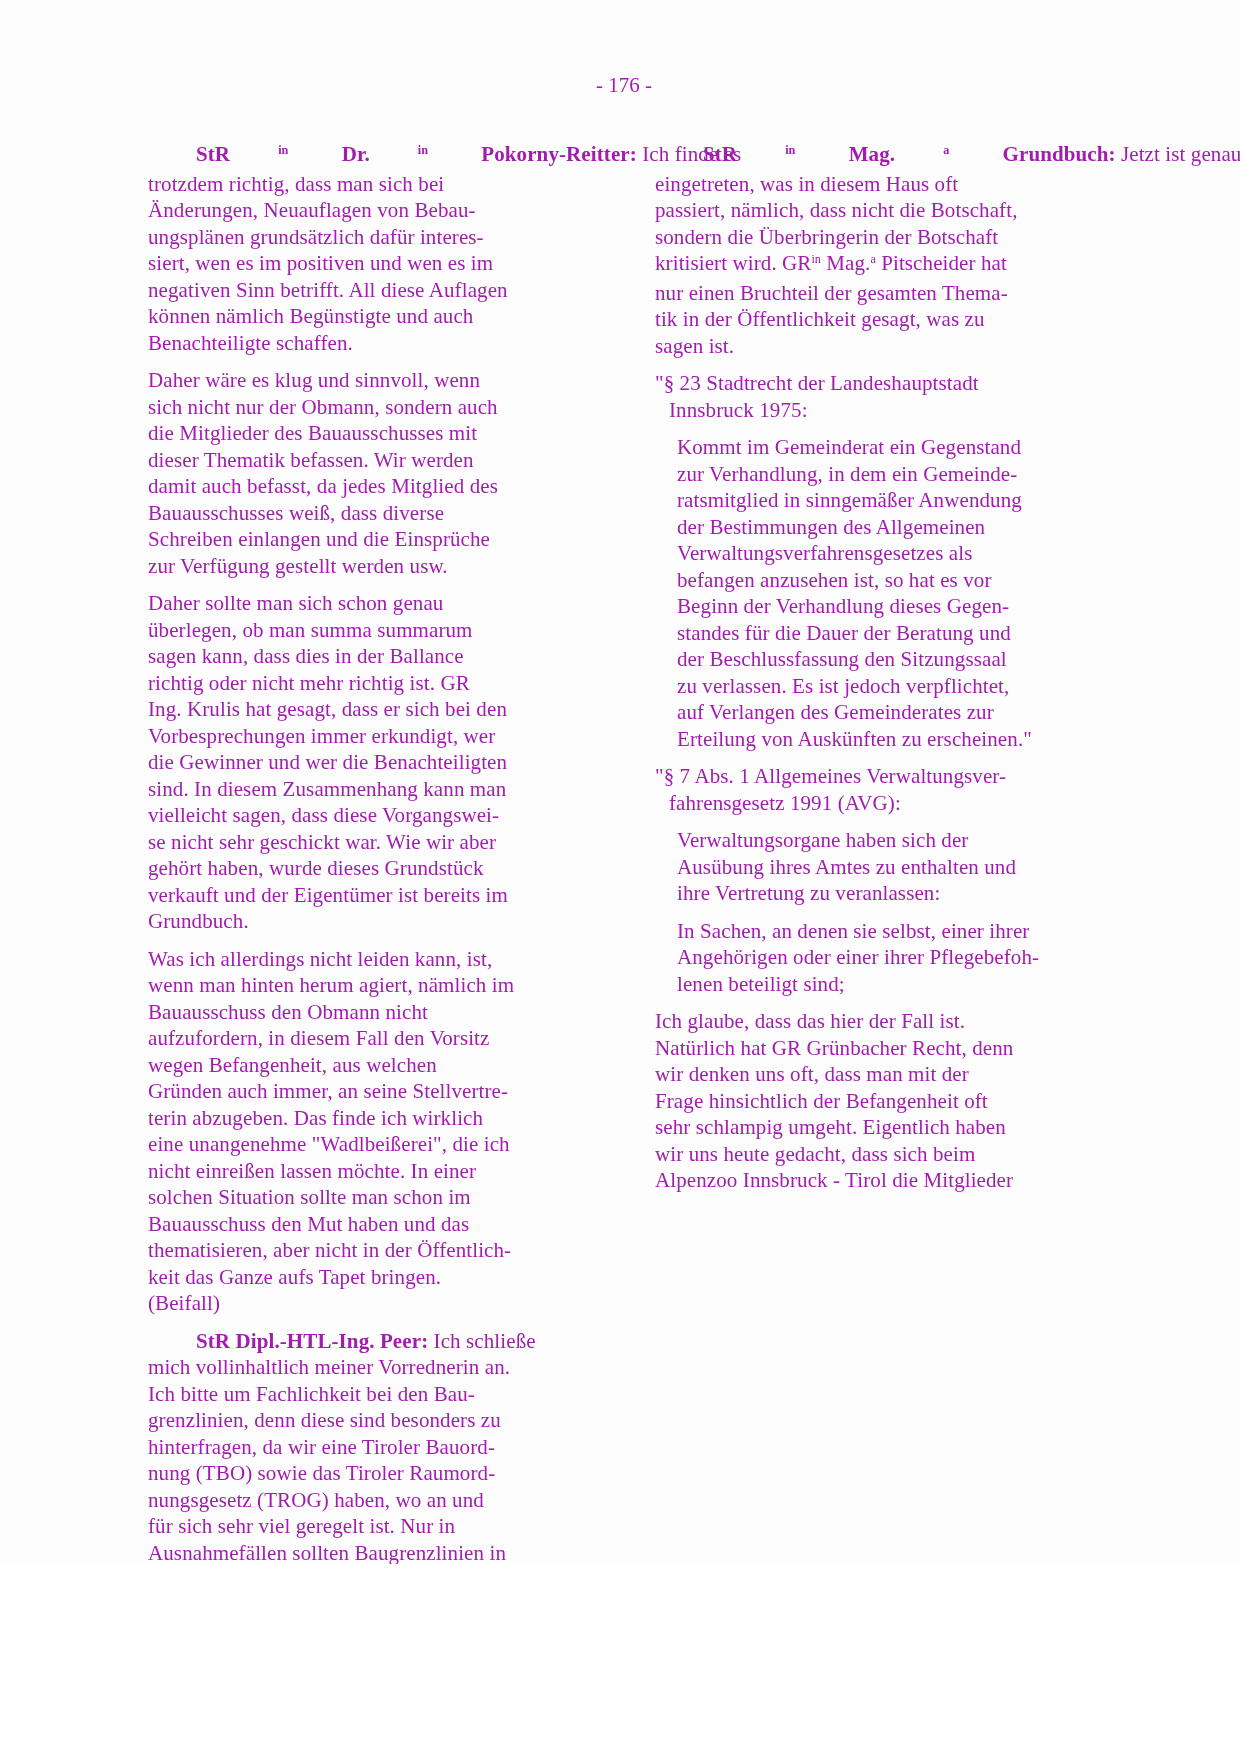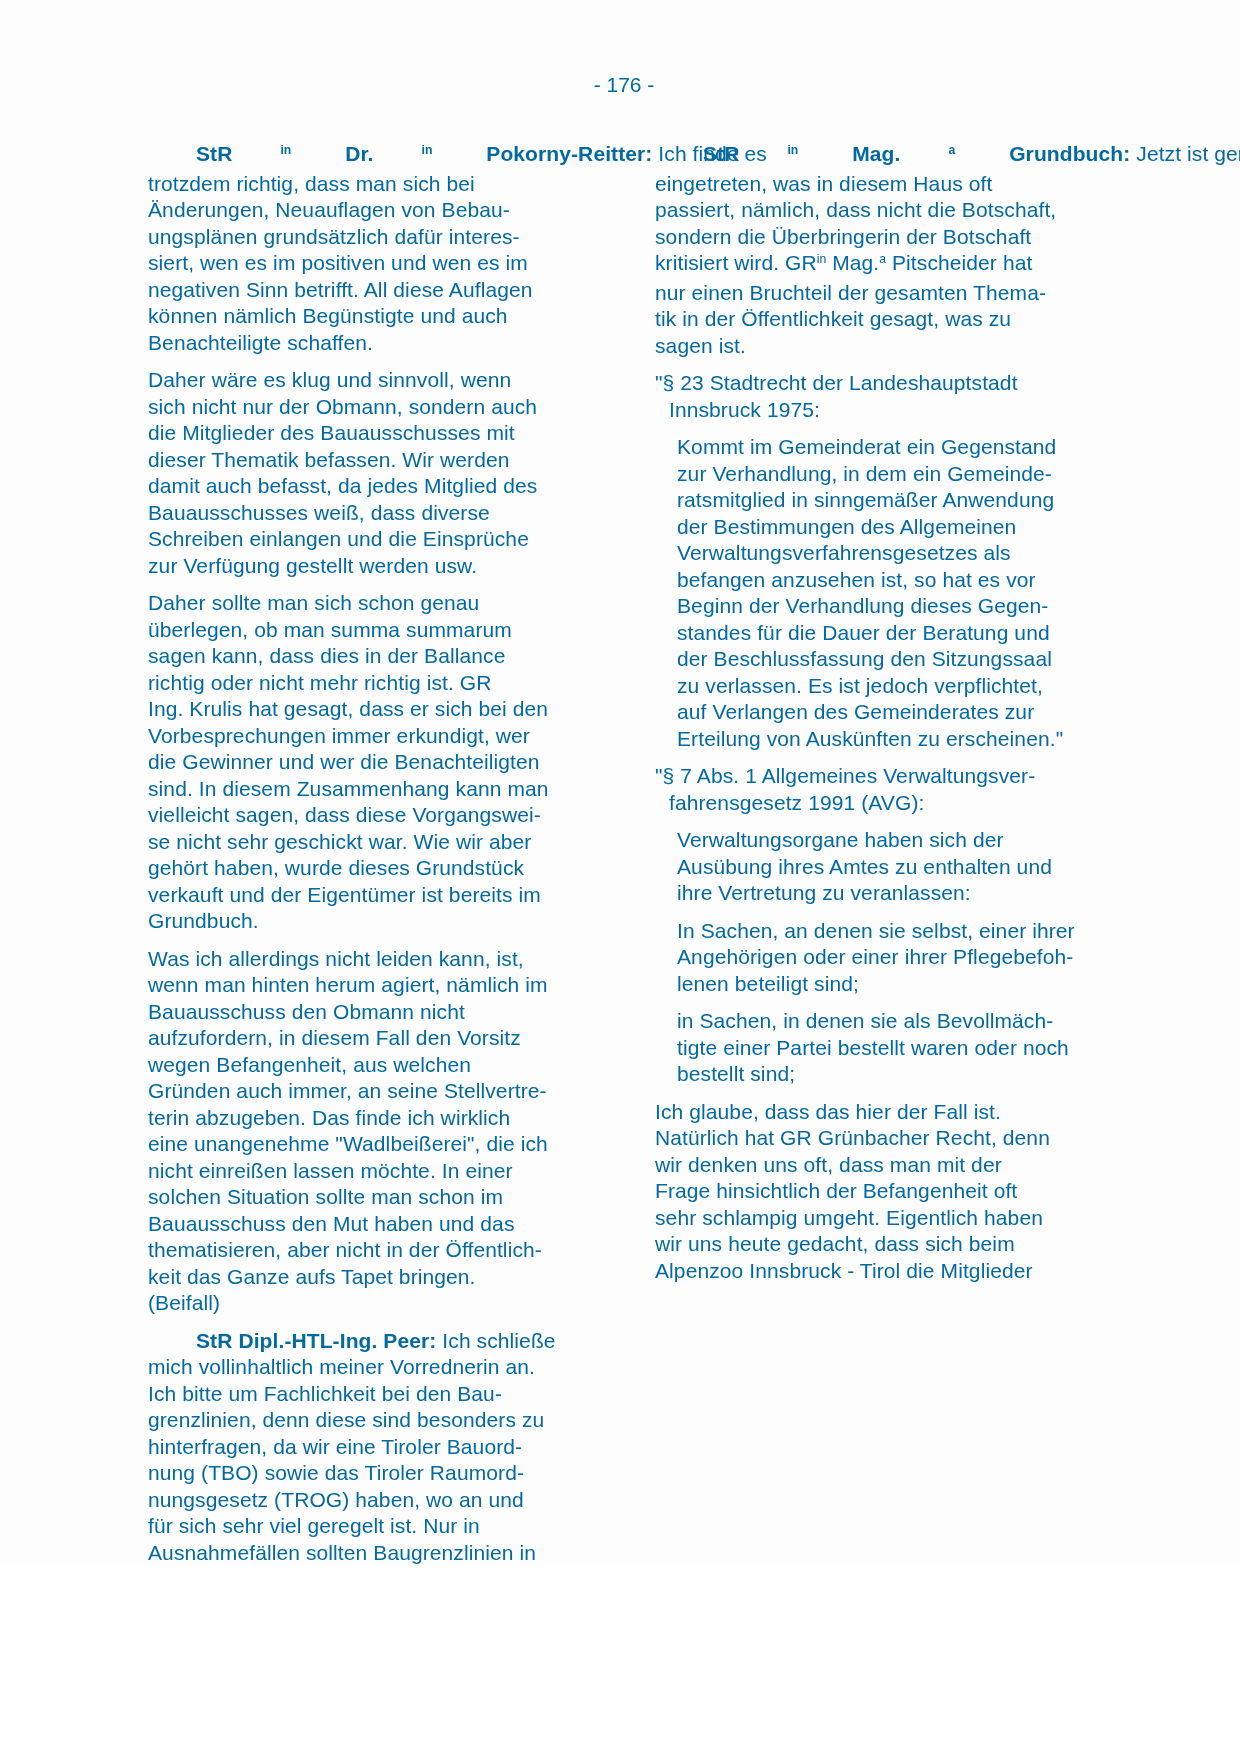--- a/index.html
+++ b/index.html
@@ -2,22 +2,22 @@
 <html lang="de"><head>
 <meta charset="utf-8">
 <title>GR-Sitzung 26.3.2009 – Seite 176</title>
 <style>
   html, body { margin: 0; padding: 0; background: #ffffff; }
   .page {
     position: relative;
     width: 1240px;
     height: 1564px;
     background: #fdfdfd;
-    font-family: Liberation Sans, sans-serif;
-    color: #0369a1;
+    font-family: Liberation Serif, serif;
+    color: #a21caf;
     overflow: hidden;
   }
   .page-number {
     position: absolute;
     top: 72px;
     left: 148px;
     width: 952px;
     text-align: center;
     font-size: 21px;
     line-height: 26px;
@@ -152,23 +152,20 @@
 auf Verlangen des Gemeinderates zur
 Erteilung von Auskünften zu erscheinen."</span></p>
         <p class="para quote-intro"><span>"§ 7 Abs. 1 Allgemeines Verwaltungsver-
 fahrensgesetz 1991 (AVG):</span></p>
         <p class="para quote-body"><span>Verwaltungsorgane haben sich der
 Ausübung ihres Amtes zu enthalten und
 ihre Vertretung zu veranlassen:</span></p>
         <p class="para quote-body"><span>In Sachen, an denen sie selbst, einer ihrer
 Angehörigen oder einer ihrer Pflegebefoh-
 lenen beteiligt sind;</span></p>
-        <p class="para quote-body"><span>in Sachen, in denen sie als Bevollmäch-
-tigte einer Partei bestellt waren oder noch
-bestellt sind;</span></p>
         <p class="para normal"><span>Ich glaube, dass das hier der Fall ist.
 Natürlich hat GR Grünbacher Recht, denn
 wir denken uns oft, dass man mit der
 Frage hinsichtlich der Befangenheit oft
 sehr schlampig umgeht. Eigentlich haben
 wir uns heute gedacht, dass sich beim
 Alpenzoo Innsbruck - Tirol die Mitglieder</span></p>
       </div>
   </div>
 

